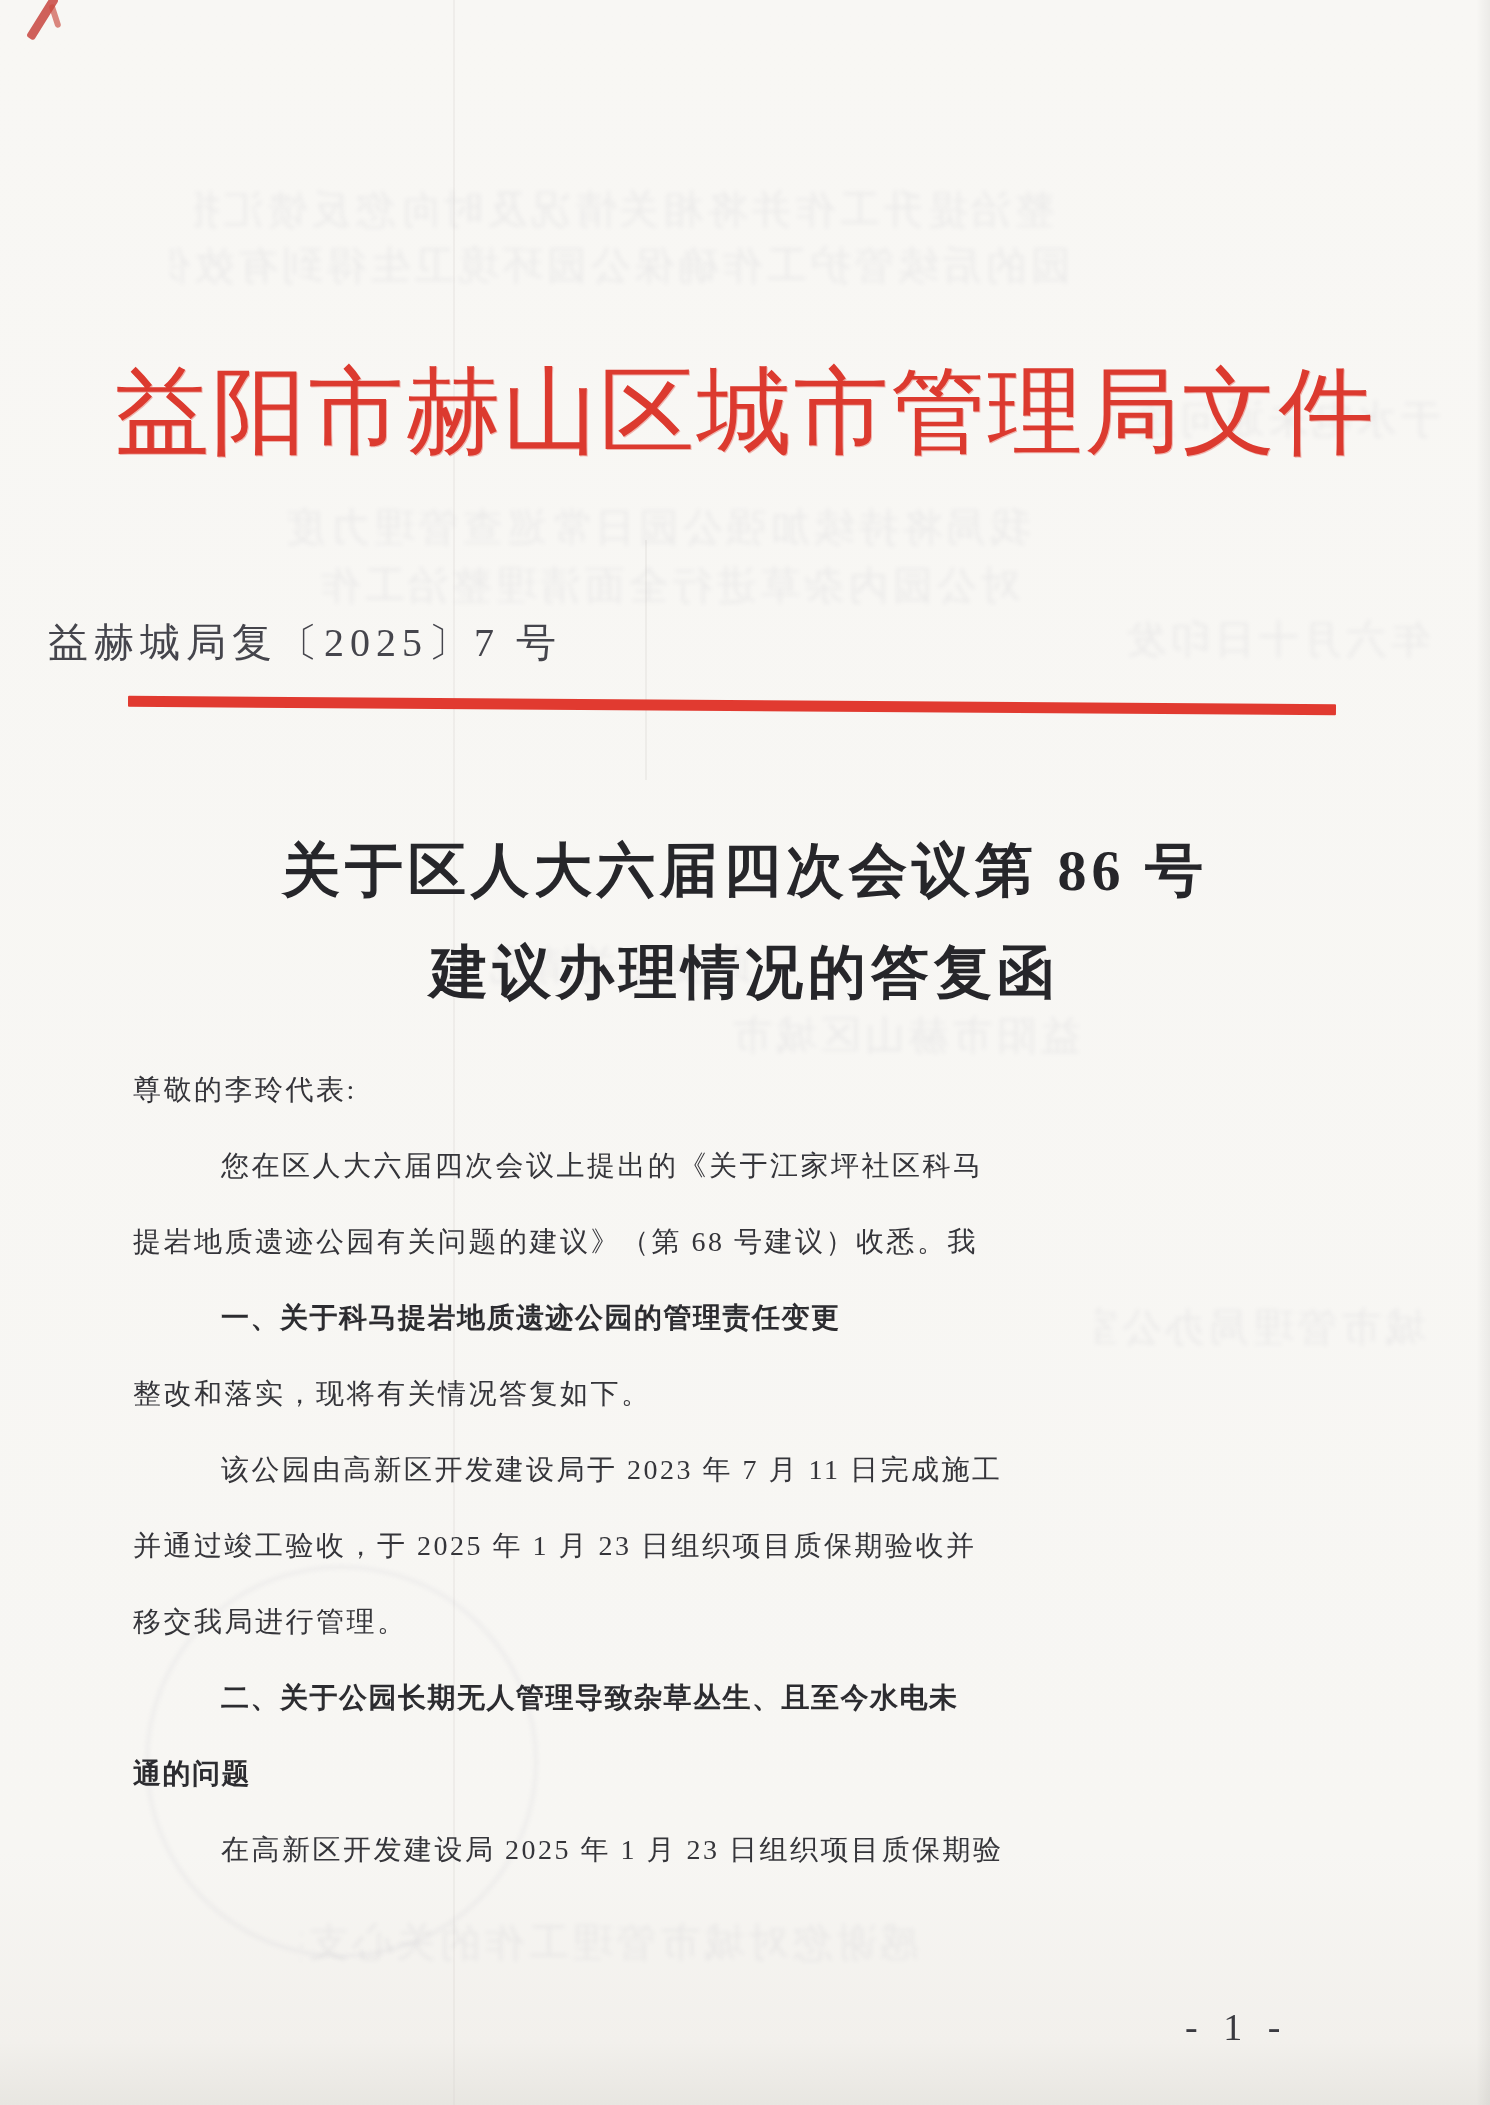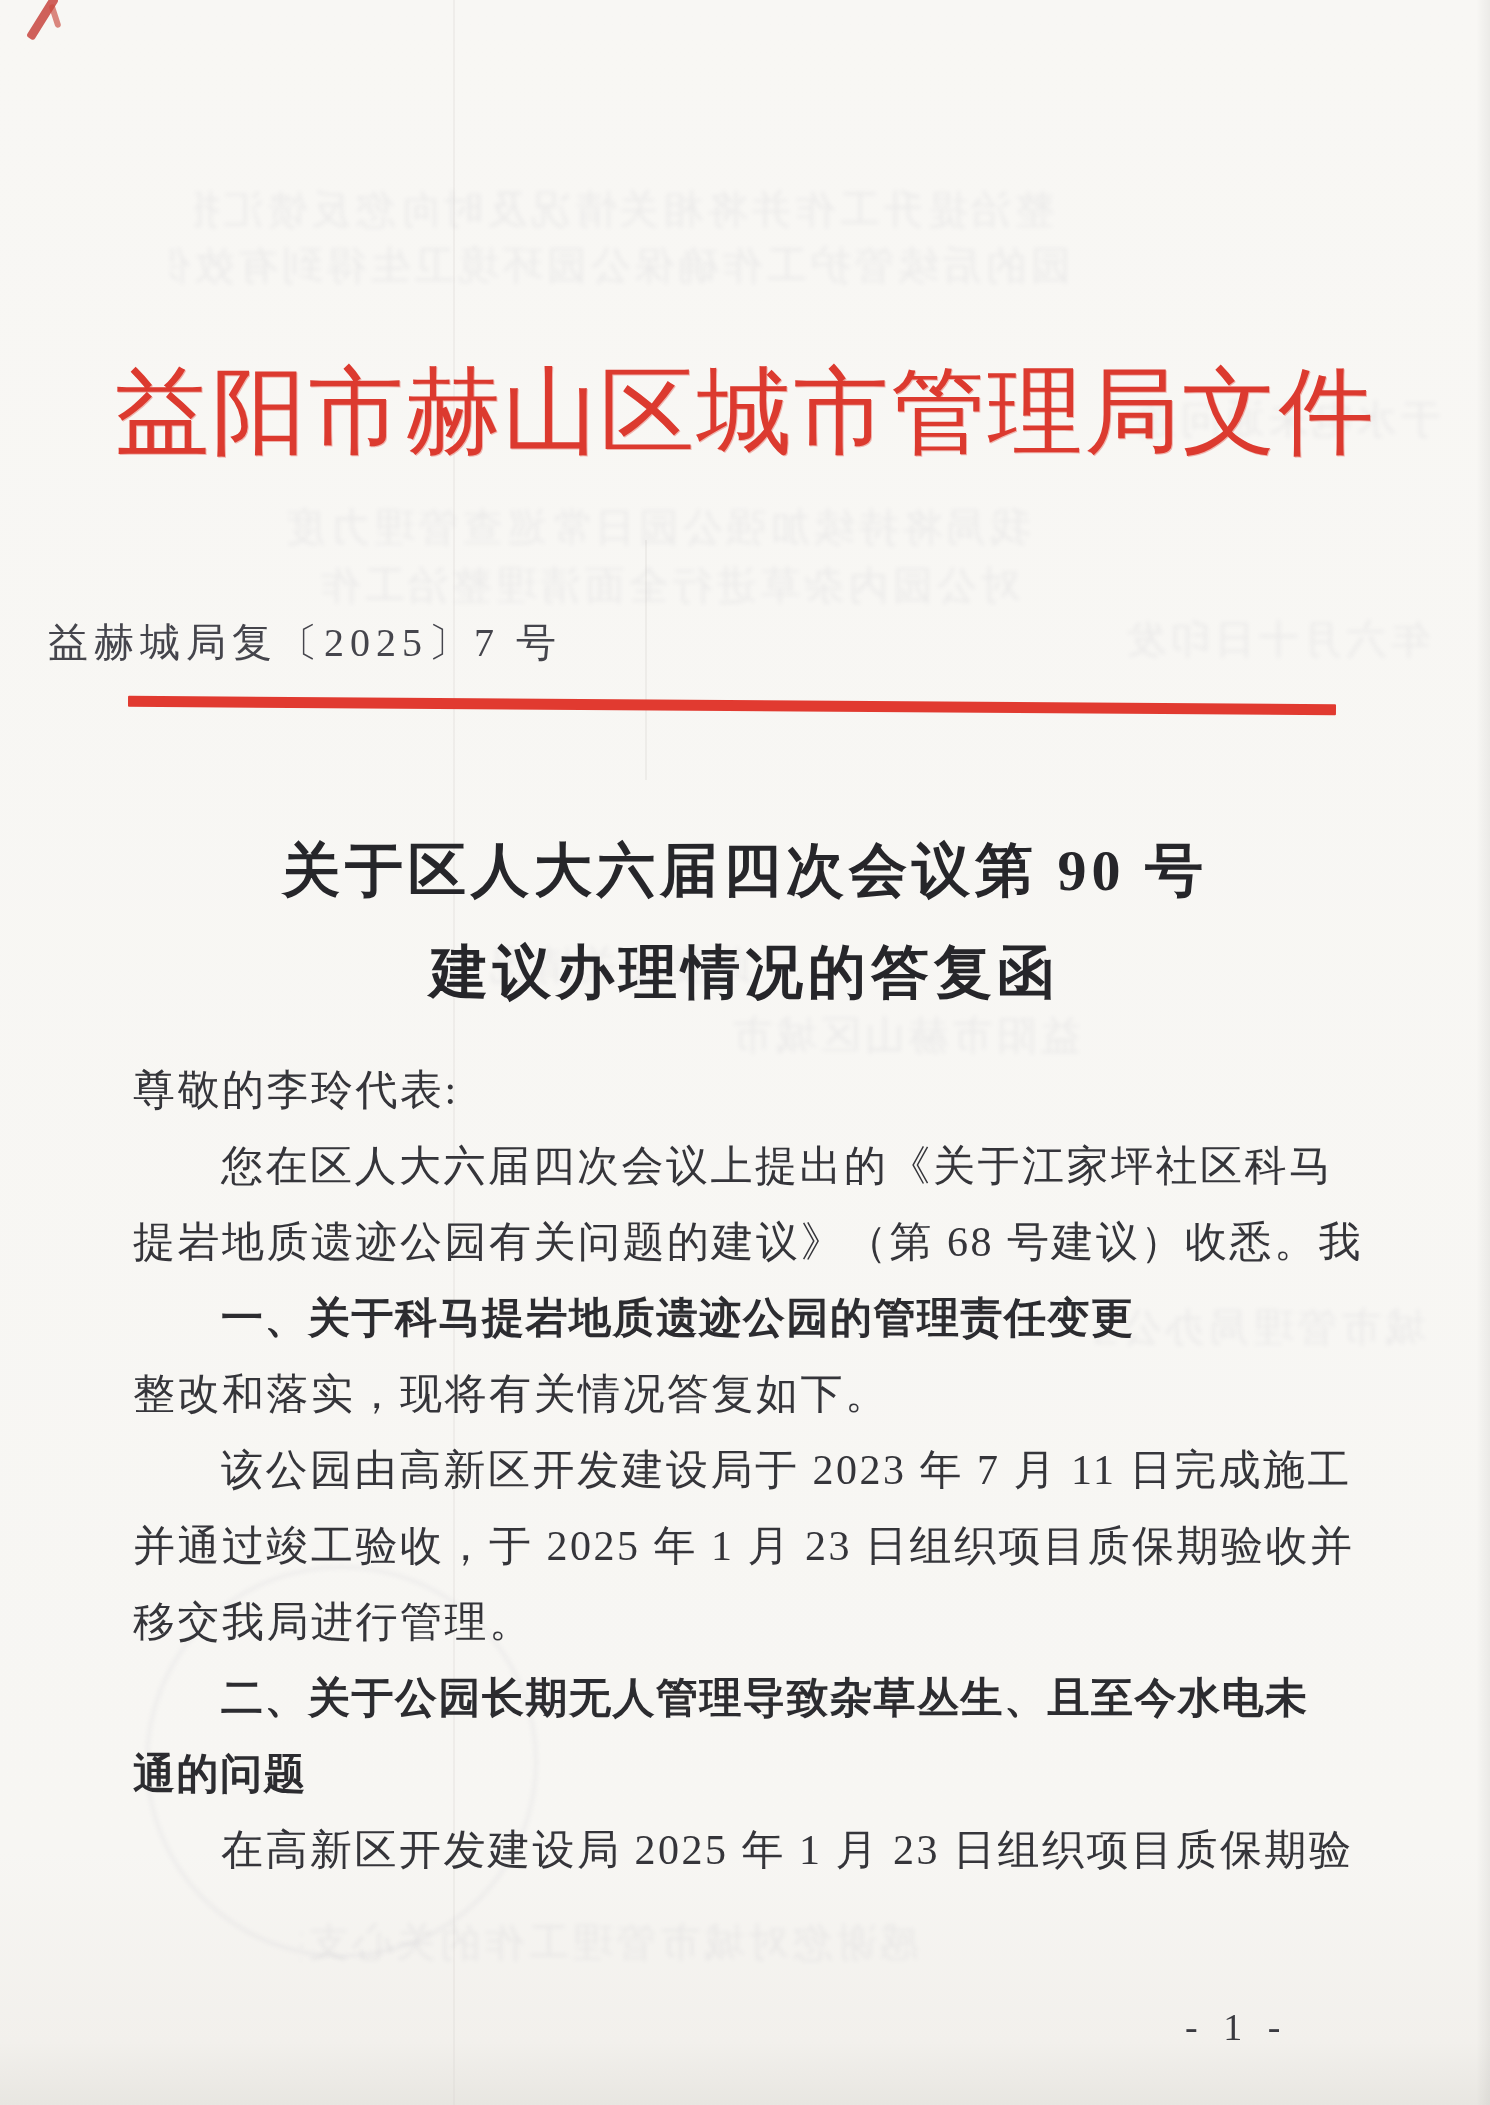--- a/index.html
+++ b/index.html
@@ -47,21 +47,21 @@
   }
   .doc-title {
     position:absolute; top:820px; left:0; width:100%;
     text-align:center; font-size:58px; line-height:102px;
     font-weight:700; letter-spacing:5px; color:#26262a;
   }
   .body-block {
     position:absolute; top:1052px; left:133px; width:1160px;
   }
   .bline {
-    font-size:42px; line-height:76px; height:76px;
+    font-size:28px; line-height:76px; height:76px;
     letter-spacing:2.5px; white-space:nowrap; color:#35353a;
   }
   .bline.indent { text-indent:88px; }
   .bline.bold {
     font-family:"Liberation Sans","DejaVu Sans",sans-serif;
     font-weight:700; color:#2c2c30; letter-spacing:1.5px;
   }
   .page-number {
     position:absolute; top:2005px; left:1185px;
     font-size:38px; letter-spacing:8px; color:#3a3a40;
@@ -92,21 +92,21 @@
   <div class="bleed" style="top:1915px;left:300px;width:620px;">感谢您对城市管理工作的关心支持</div>
   <div class="seal-bleed"></div>
 
   <div class="masthead">益阳市赫山区城市管理局文件</div>
 
   <div class="doc-number">益赫城局复〔2025〕7 号</div>
 
   <div class="red-rule"></div>
 
   <div class="doc-title">
-    <div>关于区人大六届四次会议第 90 号</div>
+    <div>关于区人大六届四次会议第 86 号</div>
     <div>建议办理情况的答复函</div>
   </div>
 
   <div class="body-block">
     <div class="bline">尊敬的李玲代表:</div>
     <div class="bline indent">您在区人大六届四次会议上提出的《关于江家坪社区科马</div>
     <div class="bline">提岩地质遗迹公园有关问题的建议》（第 68 号建议）收悉。我</div>
     <div class="bline indent bold">一、关于科马提岩地质遗迹公园的管理责任变更</div>
     <div class="bline">整改和落实，现将有关情况答复如下。</div>
     <div class="bline indent">该公园由高新区开发建设局于 2023 年 7 月 11 日完成施工</div>

